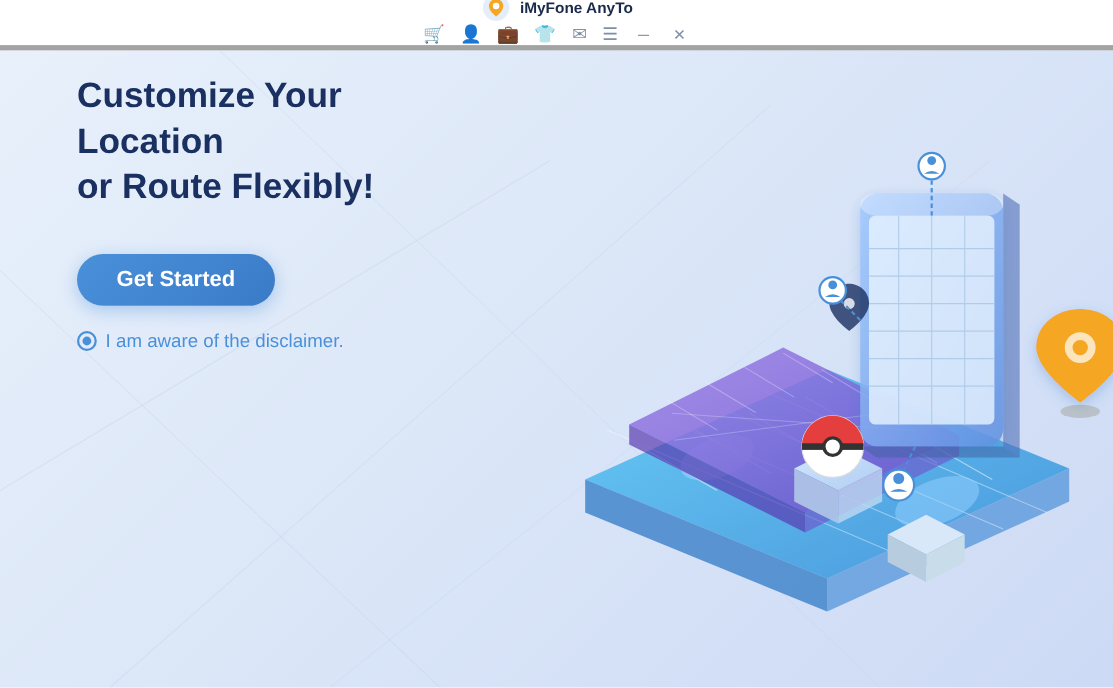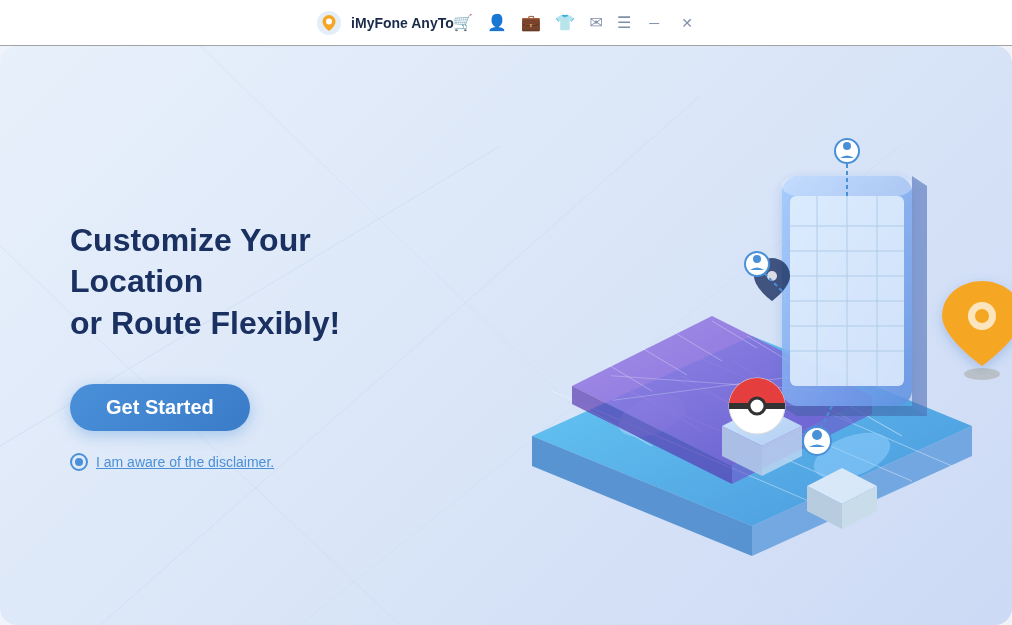--- a/index.html
+++ b/index.html
@@ -8,26 +8,27 @@
       height: 625px;
       font-family: -apple-system, BlinkMacSystemFont, 'Segoe UI', sans-serif;
       background: #f0f4fa;
       overflow: hidden;
     }
 
     
     .title-bar {
       display: flex;
       align-items: center;
-      justify-content: center;
+      justify-content: flex-end;
       height: 46px;
       background: #ffffff;
-      border-bottom: 1px solid #a3a3a3;
+      border-bottom: 5px solid #a3a3a3;
       padding: 0 12px;
       user-select: none;
+      flex-direction: column;
     }
     .title-left {
       display: flex;
       align-items: center;
       gap: 8px;
     }
     .app-logo {
       width: 28px;
       height: 28px;
     }
@@ -55,22 +56,21 @@
     }
 
     
     .main-content {
       width: 100%;
       height: calc(625px - 46px);
       background: linear-gradient(135deg, #e8f0fb 0%, #dde8f8 40%, #cddaf5 100%);
       position: relative;
       overflow: hidden;
       display: flex;
-      align-items: center;
-      border-radius: 17px;
+      align-items: flex-start;
     }
 
     
     .bg-lines {
       position: absolute;
       top: 0; left: 0; right: 0; bottom: 0;
       pointer-events: none;
     }
 
     
@@ -118,23 +118,22 @@
       flex-shrink: 0;
       cursor: pointer;
     }
     .radio-inner {
       width: 8px;
       height: 8px;
       border-radius: 50%;
       background: #4a90d9;
     }
     .disclaimer-link {
-      font-size: 14px;
+      font-size: 17px;
       color: #4a90d9;
-      text-decoration: underline;
       cursor: pointer;
     }
 
     
     .illustration {
       position: absolute;
       right: -20px;
       top: 50%;
       transform: translateY(-50%);
       width: 580px;

